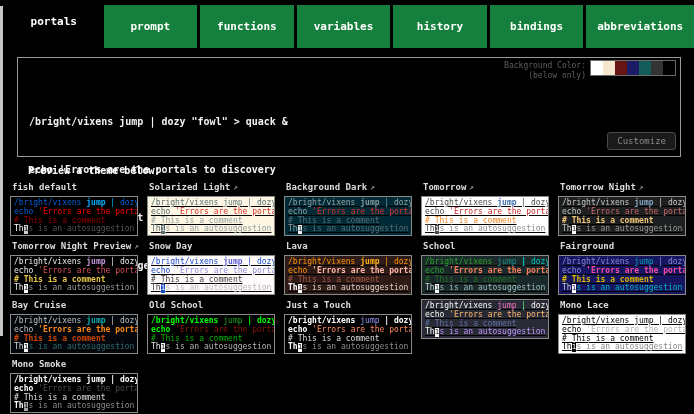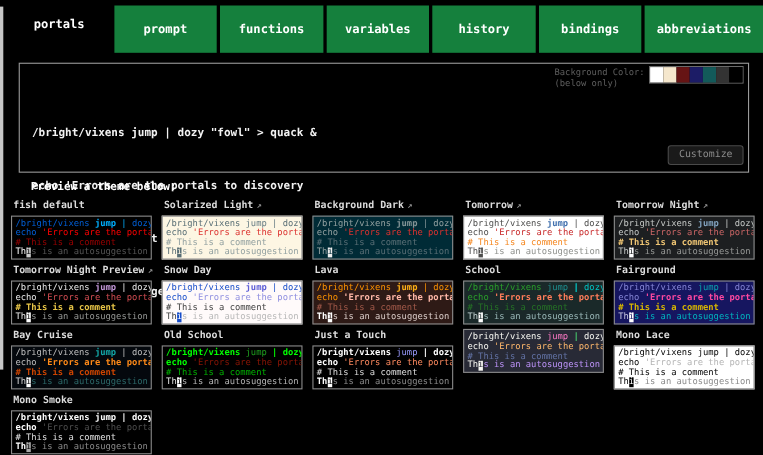--- a/index.html
+++ b/index.html
@@ -15,40 +15,40 @@
     display:flex;align-items:center;justify-content:center;cursor:pointer;white-space:nowrap;
   }
   .tab.active{background:#000;height:33px;}
   .tab.wide{flex:1.15;}
   
   .panel{
     position:absolute;left:17px;top:57px;width:664px;height:100px;
     border:1px solid #9a9a9a;background:#000;box-sizing:border-box;
   }
   .bgcolor-label{
-    position:absolute;top:3px;right:94px;text-align:left;
+    position:absolute;top:3px;right:94px;text-align:right;
     color:#5f5f5f;font-size:8px;line-height:10px;white-space:nowrap;
   }
   .swatch-row{position:absolute;top:2px;right:4px;display:flex;border:1px solid #6a6a6a;}
   .swatch{width:12px;height:14px;}
   .term{position:absolute;left:11px;top:24px;color:#f2f2f2;font-size:10px;line-height:16px;font-weight:600;white-space:pre;}
   .term .cursor{background:#9a9a9a;color:#111;}
   .customize{
     position:absolute;right:4px;bottom:6px;background:#1a1a1a;border:1px solid #4a4a4a;
     border-radius:3px;color:#8b8b8b;font-size:9px;padding:3px 9px;cursor:pointer;
     font-family:"DejaVu Sans Mono","Liberation Mono",monospace;
   }
   
   .section-label{position:absolute;left:28px;top:165px;color:#fff;font-size:10px;font-weight:bold;}
   
   .themes{
     position:absolute;left:10px;top:181px;
     display:grid;grid-template-columns:repeat(5,128px);column-gap:9px;row-gap:4px;
   }
-  .theme-card{cursor:pointer;}
+  .theme-card{cursor:pointer;text-decoration:underline;}
   .theme-title{color:#dcdcdc;font-size:9px;font-weight:600;height:12px;margin:1px 0 2px 2px;white-space:nowrap;}
   .theme-title .arrow{color:#8f8f8f;font-size:8px;margin-left:3px;}
   .mini{
     border:1px solid #8a8a8a;height:40px;box-sizing:border-box;padding:2px 3px;
     font-size:8px;line-height:8.8px;white-space:pre;overflow:hidden;
   }
   .mini .cursor{display:inline-block;}
 </style>
 </head>
 <body>

